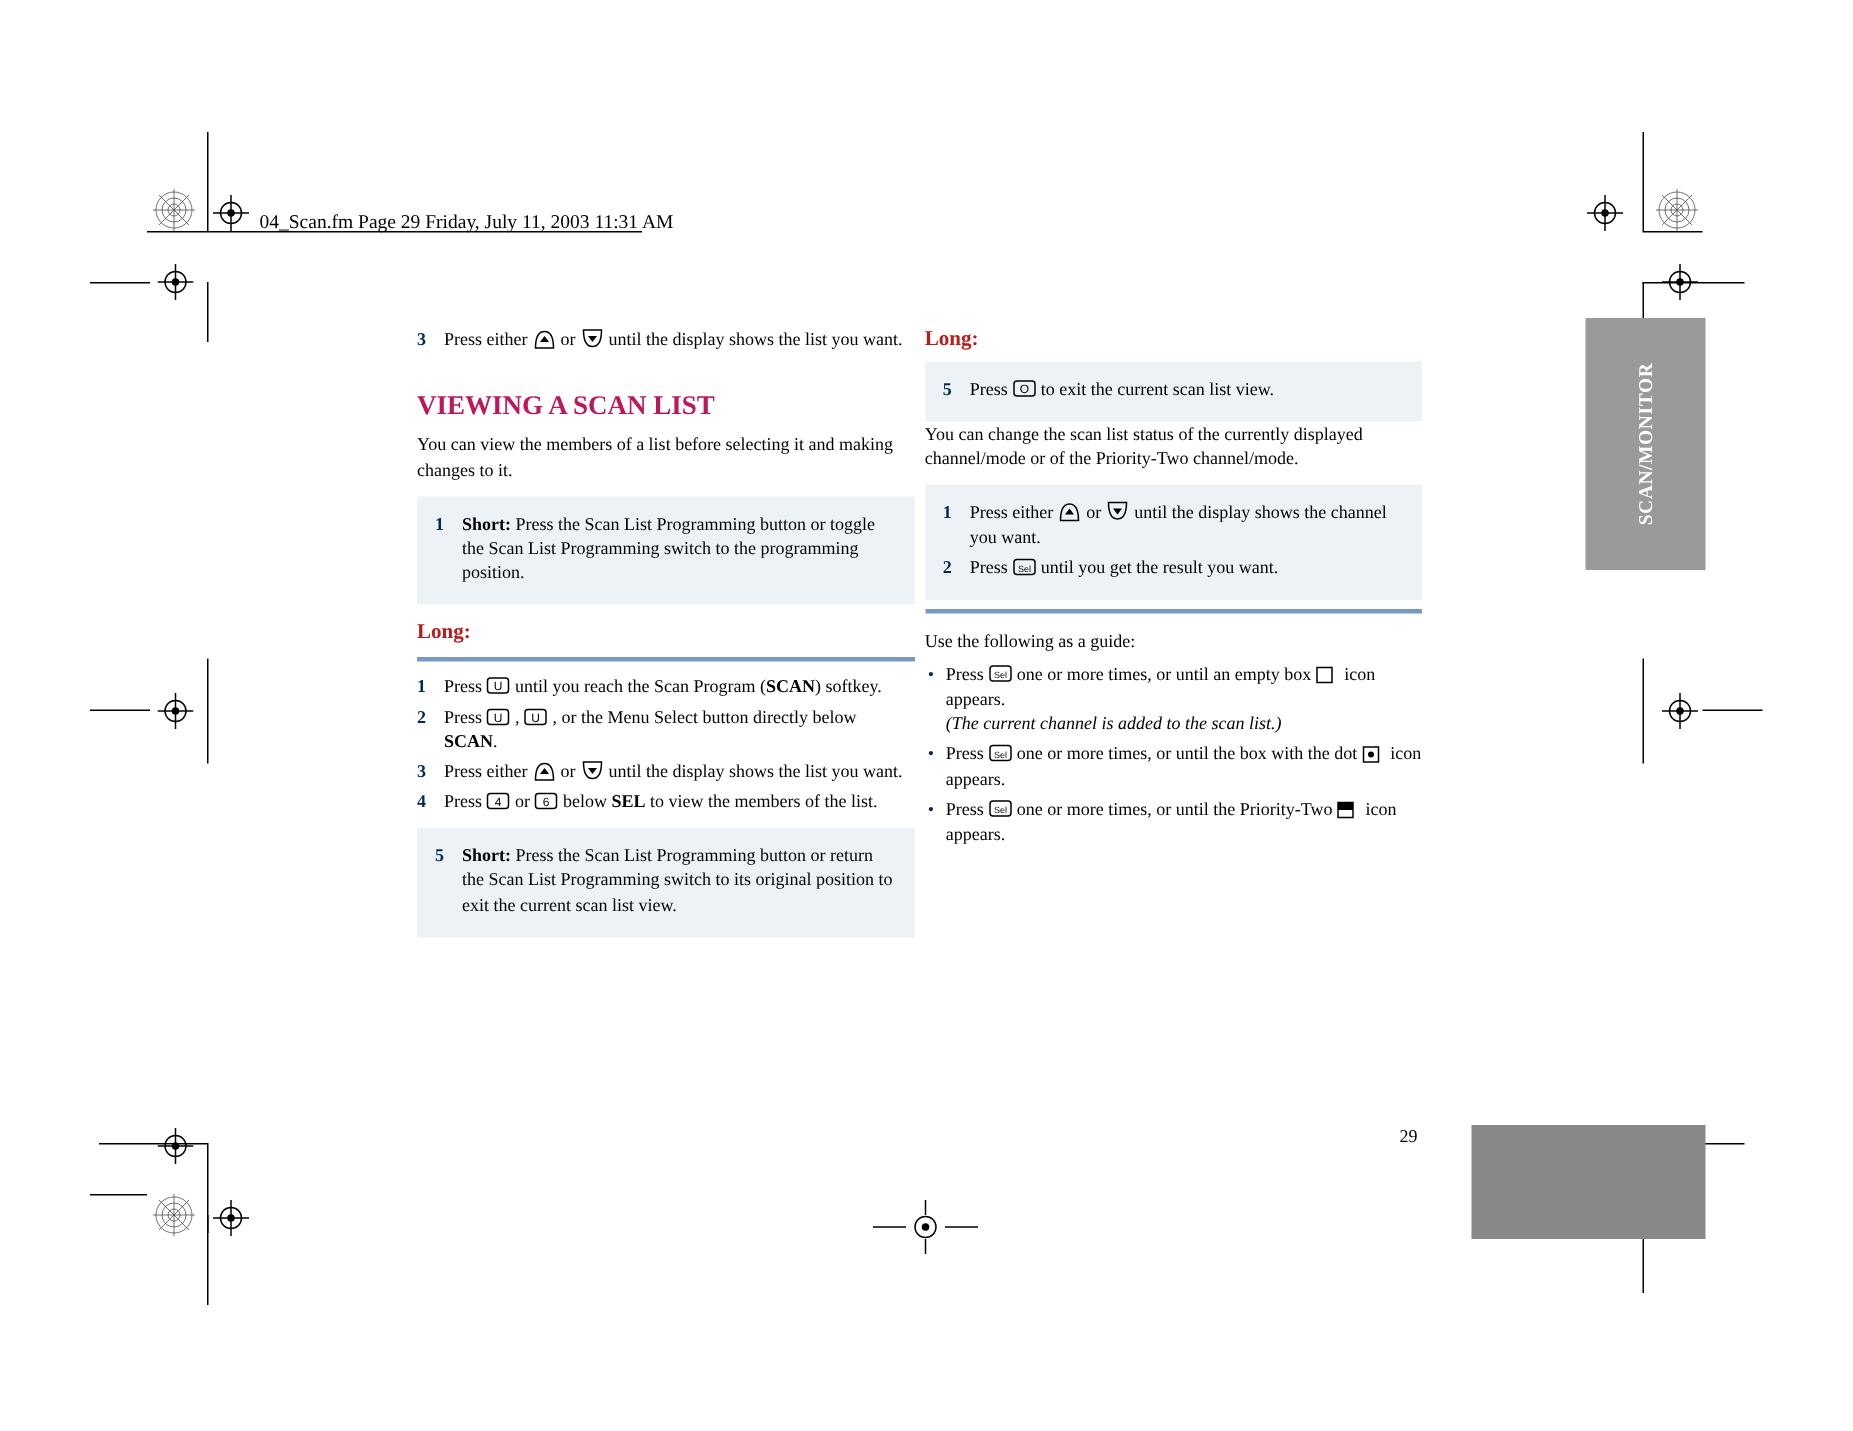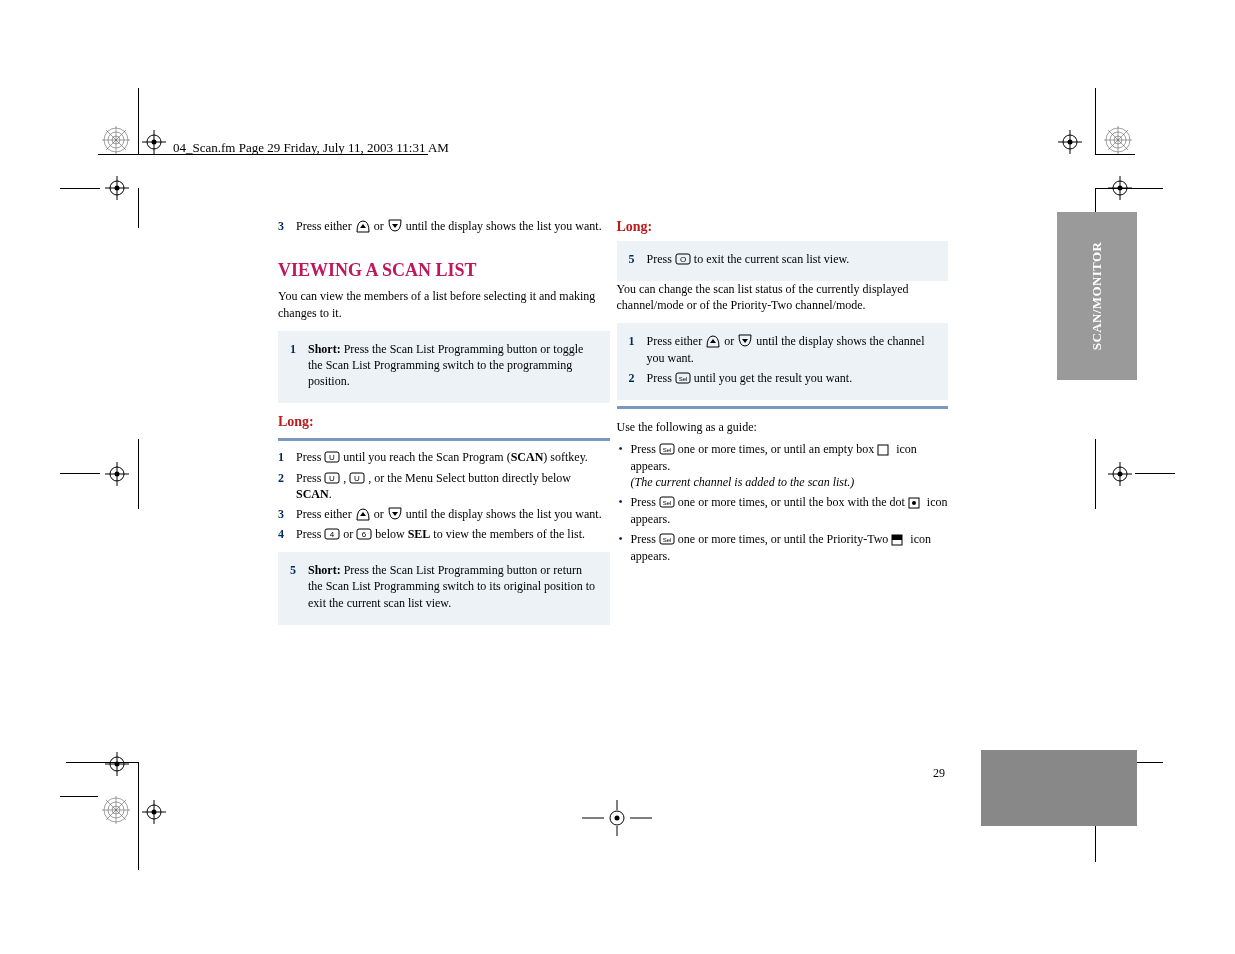--- a/index.html
+++ b/index.html
@@ -37,21 +37,21 @@
   ul.bullets > li { position: relative; padding-left: 14px; }
   ul.bullets > li::before { content: "•"; position: absolute; left: 2px; top: 0; color: #002a5c; }
 
   .inline-icon { display: inline-block; vertical-align: -3px; width: 16px; height: 14px; }
   .inline-icon svg { display: inline; }
 
   .side-tab { position: absolute; right: 98px; top: 212px; width: 80px; height: 168px; background: #9a9a9a; color: #fff; }
   .side-tab .rot { position: absolute; left: 50%; top: 50%; transform: translate(-50%,-50%) rotate(-90deg); font-weight: bold; font-size: 13px; white-space: nowrap; letter-spacing: 0.03em; }
 
   .footer-area { position: absolute; left: 0; top: 750px; width: 1235px; }
-  .page-label { position: absolute; right: 290px; top: 16px; font-size: 12px; }
+  .page-label { position: absolute; right: 290px; top: 0; font-size: 12px; }
   .page-grey { position: absolute; right: 98px; top: 0; width: 156px; height: 76px; background: #888; }
 
   .center-mark { position: absolute; left: 617px; top: 800px; transform: translateX(-50%); }
 </style>
 </head>
 <body>
 
 <div class="crop-mark" style="left:138px; top:88px;">
   <div class="vline" style="left:0; top:0; height:66px;"></div>
   <div class="hline" style="left:-40px; top:66px; width:40px;"></div>

